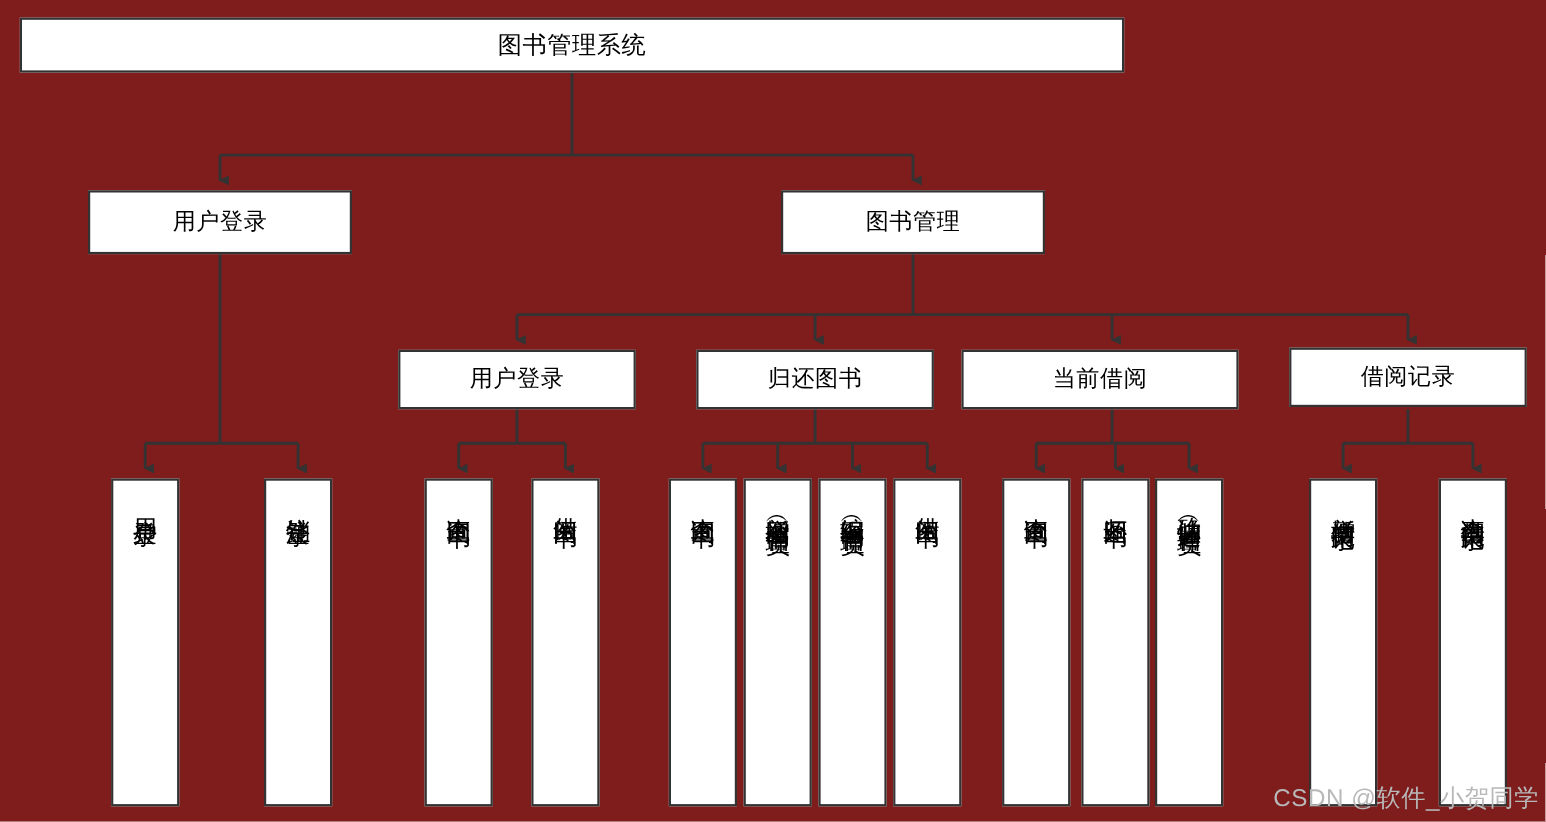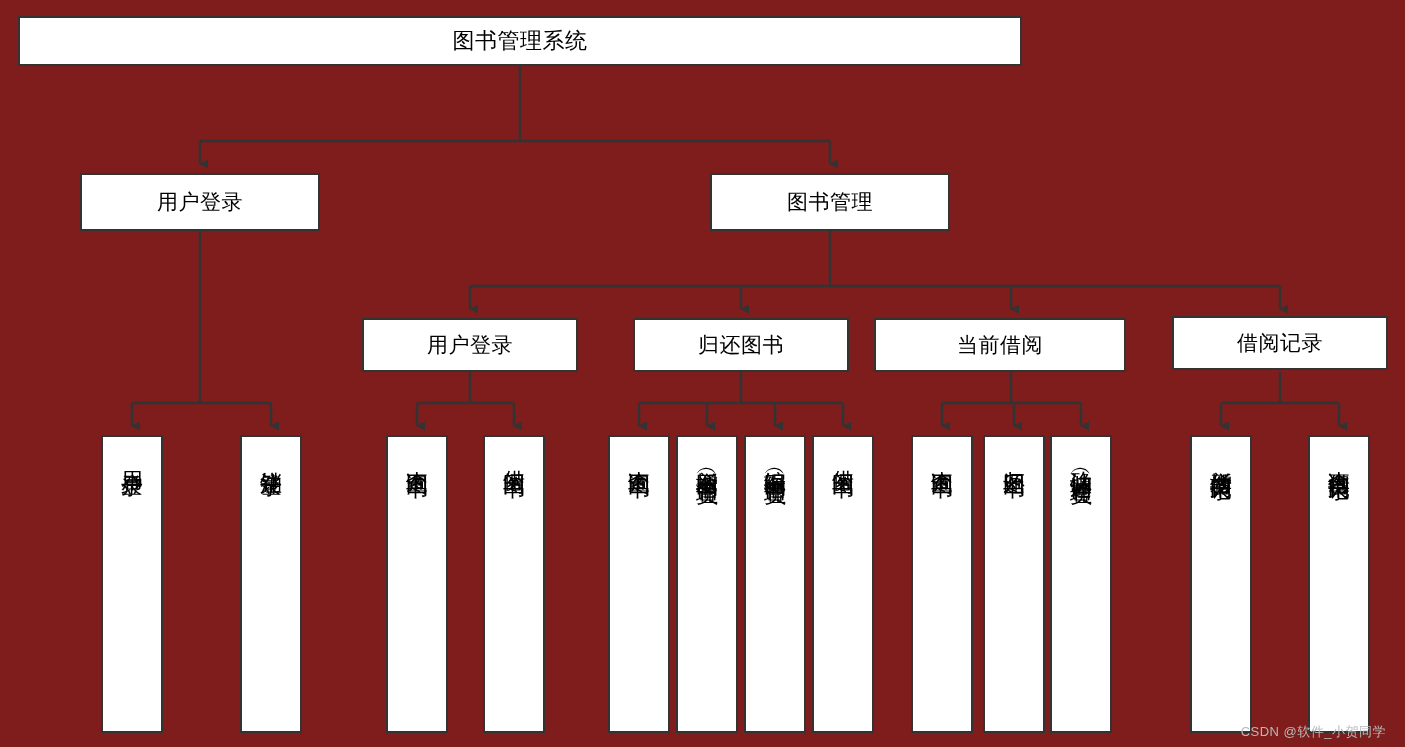--- a/index.html
+++ b/index.html
@@ -54,23 +54,23 @@
   .node.vertical .label {
     writing-mode: vertical-rl;
     text-orientation: upright;
     font-size: 22px;
     letter-spacing: 2px;
     white-space: nowrap;
   }
   .node.root .label { font-size: 22px; }
   .watermark {
     position: absolute;
-    right: 19px;
+    right: 6px;
     bottom: 6px;
-    font-size: 13px;
+    font-size: 22px;
     color: #b8b8b8;
     z-index: 5;
     white-space: nowrap;
     letter-spacing: 0.5px;
   }
 </style>
 </head>
 <body>
 
 <div id="canvas">

